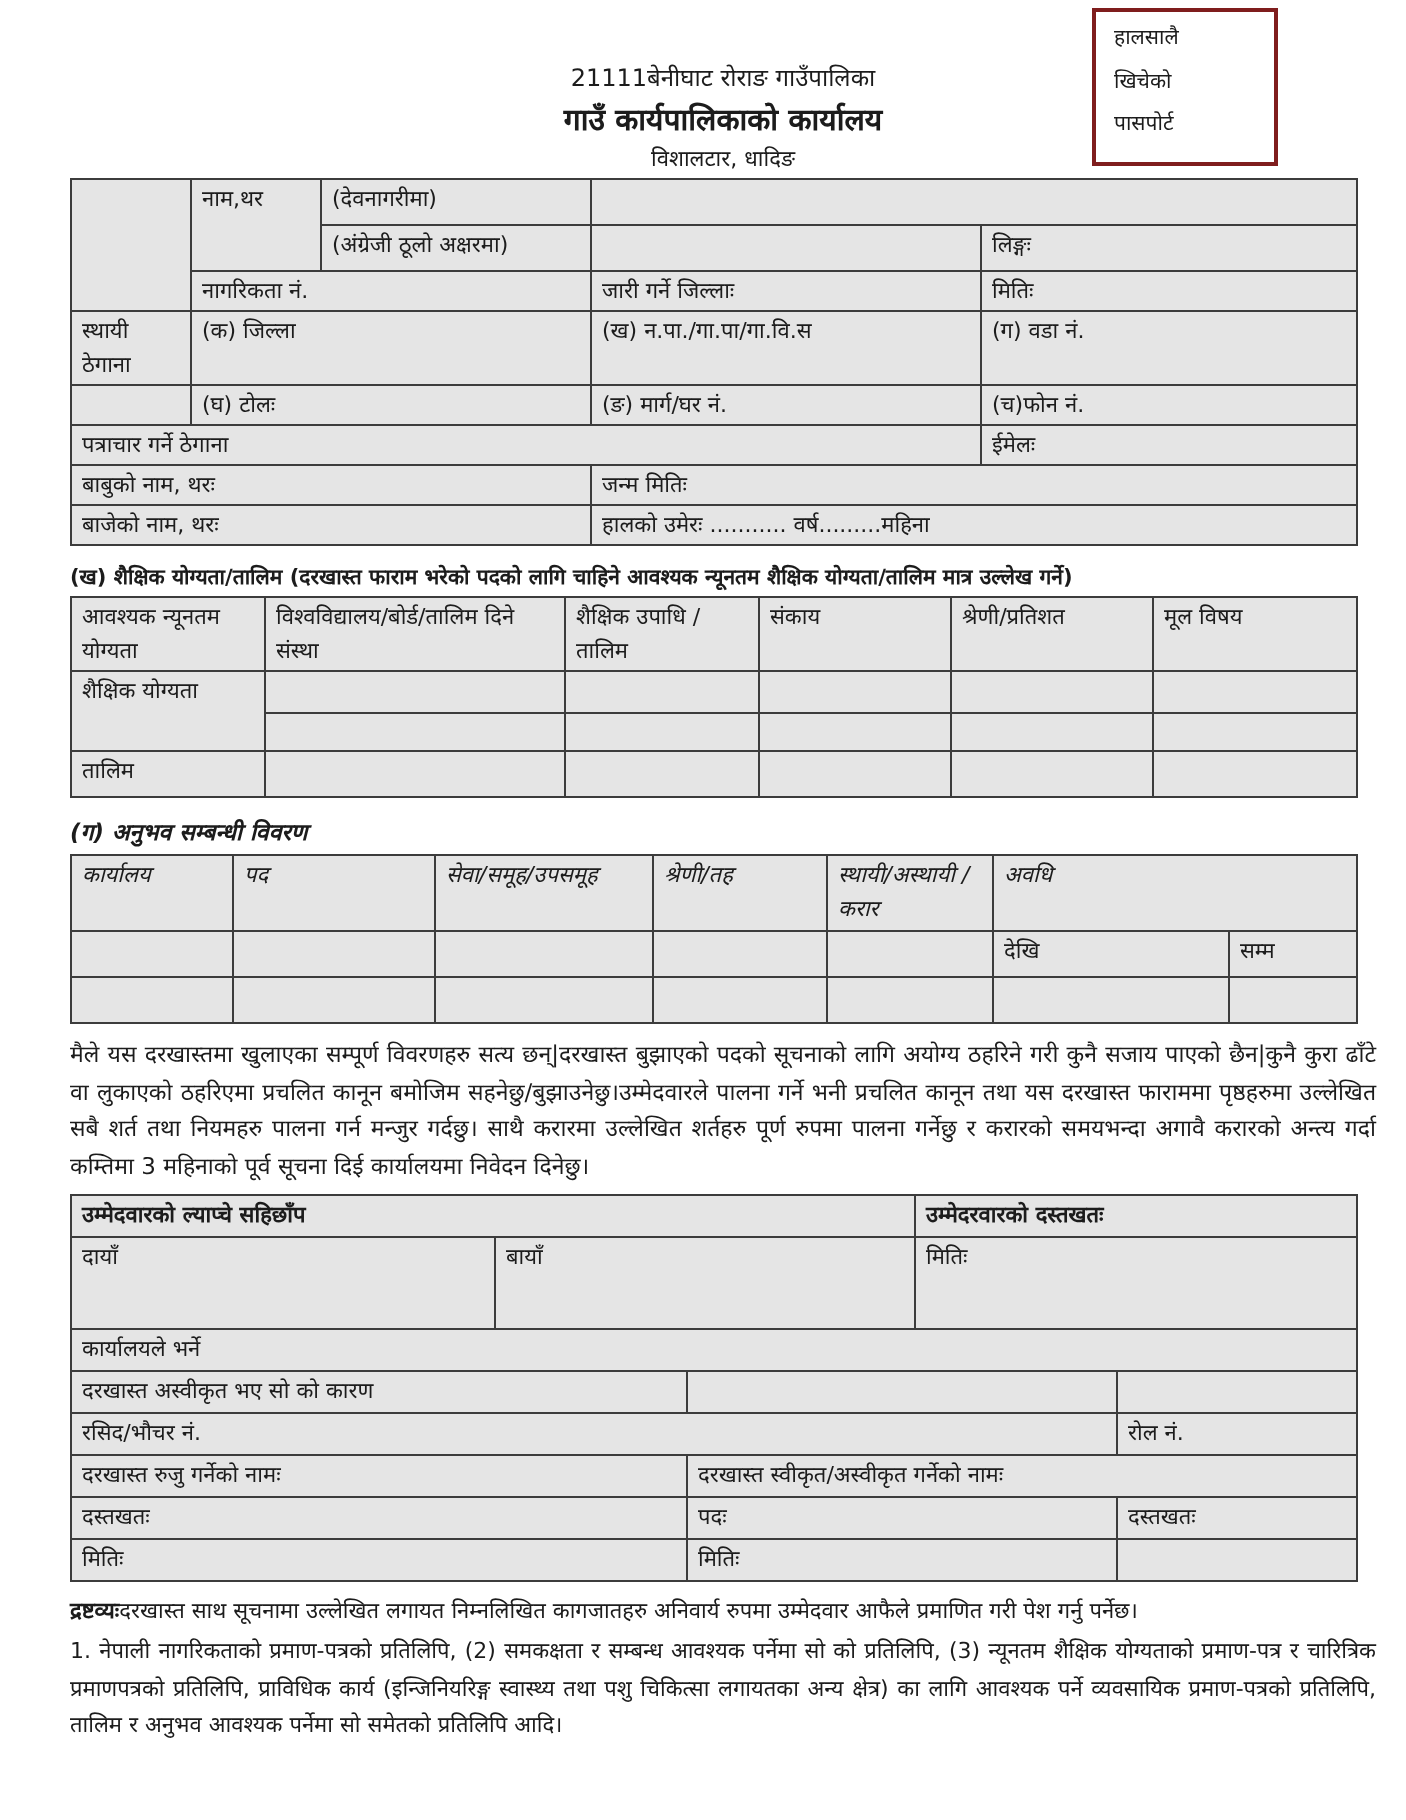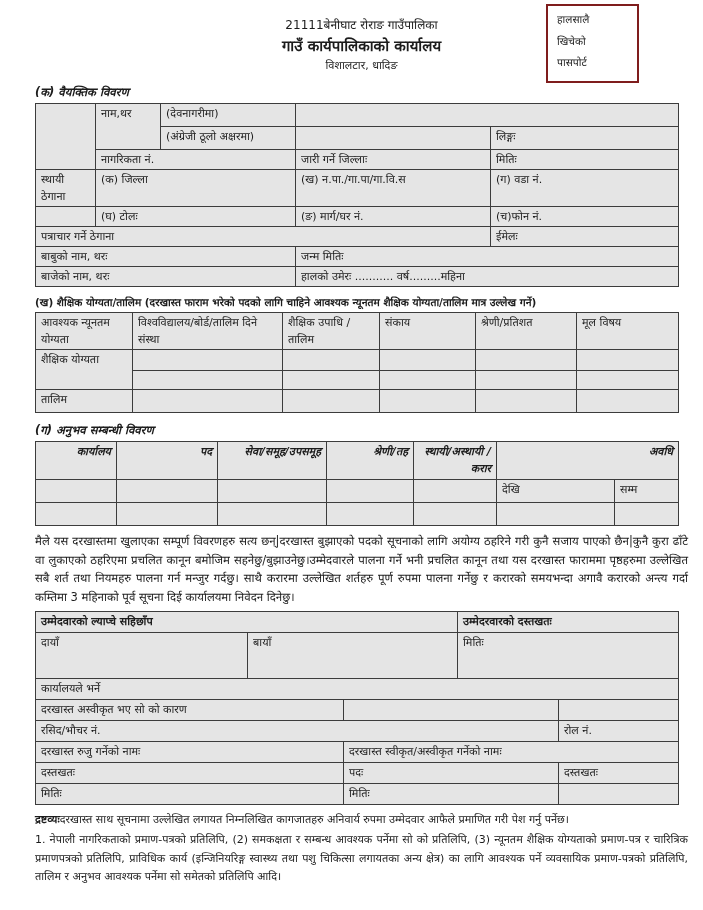--- a/index.html
+++ b/index.html
@@ -5,21 +5,21 @@
   * { box-sizing: border-box; margin: 0; padding: 0; }
   html, body { width: 703px; }
   body {
     width: 703px; height: 910px;
     background: #ffffff;
     color: #1c1c1c;
     font-family: "DejaVu Sans", sans-serif;
     position: relative;
     overflow: hidden;
   }
-  .page { padding: 16px 15px 0 35px; }
+  .page { padding: 30px 15px 0 35px; }
 
   
   .header { text-align: center; width: 653px; }
   .header .l1 { font-size: 12px; line-height: 1.5; }
   .header .l2 { font-size: 15px; font-weight: bold; line-height: 1.6; }
   .header .l3 { font-size: 11px; line-height: 1.5; }
 
   .photo-box {
     position: absolute; left: 546px; top: 4px;
     width: 93px; height: 79px;
@@ -37,21 +37,21 @@
     border: 1px solid #3c3c3c;
     font-size: 11px; font-weight: normal;
     text-align: left; vertical-align: top;
     padding: 1px 5px; line-height: 1.55;
     overflow: hidden;
   }
   .h19 { height: 19px; } .h21 { height: 21px; } .h23 { height: 23px; }
   .h28 { height: 28px; margin-left: 46px; } .h36 { height: 36px; } .h38 { height: 38px; }
   .h46 { height: 46px; }
   .bi { font-weight: bold; }
-  th.exp { font-weight: bold; font-style: italic; text-align: right; }
+  th.exp { font-weight: normal; font-style: italic; text-align: left; }
 
   .para {
     width: 653px; text-align: justify;
     font-size: 11.5px; line-height: 1.62;
     margin: 6px 0 5px 0;
   }
   .footnote { width: 653px; font-size: 11px; line-height: 1.55; margin-top: 6px; text-align: justify; }
   .footnote .bi { margin-right: 0; }
   .docs-item { width: 653px; font-size: 11px; line-height: 1.65; margin-top: 3px; text-align: justify; }
 </style>
@@ -65,21 +65,20 @@
 </div>
 
 <div class="page">
 
   <div class="header">
     <div class="l1">21111बेनीघाट रोराङ गाउँपालिका</div>
     <div class="l2">गाउँ कार्यपालिकाको कार्यालय</div>
     <div class="l3">विशालटार, धादिङ</div>
   </div>
 
-  <div class="sec-heading">(क) वैयक्तिक विवरण</div>
 
   <table>
     <colgroup>
         <col style="width:60px">
         <col style="width:65px">
         <col style="width:135px">
         <col style="width:195px">
         <col style="width:188px">
       </colgroup>
     <tbody>

